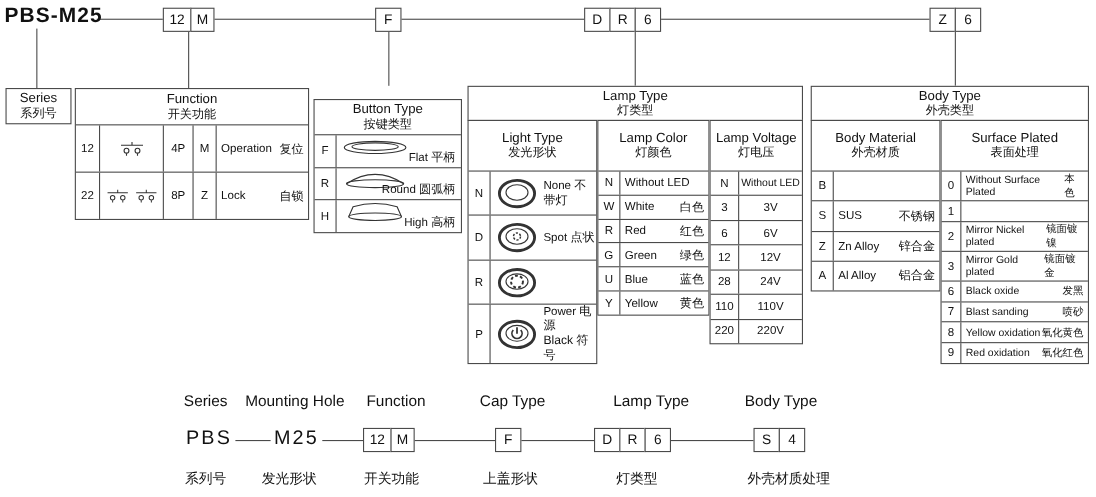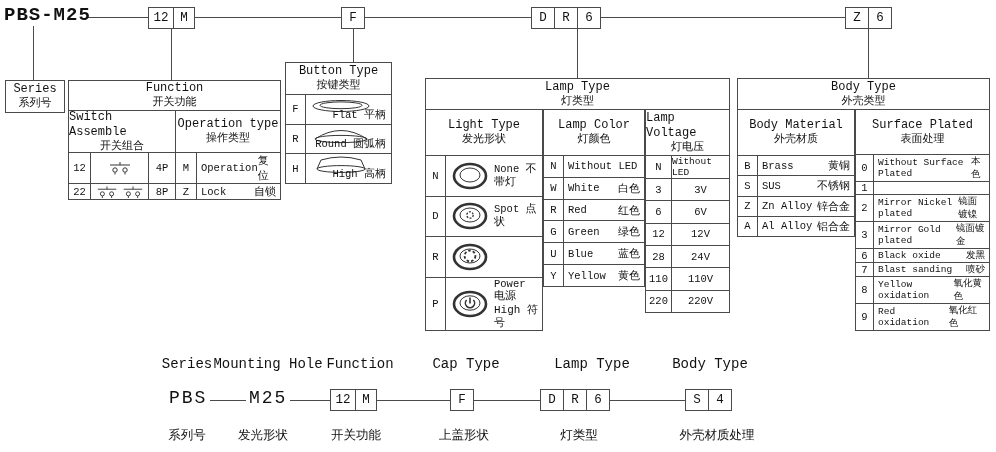--- a/index.html
+++ b/index.html
@@ -1,18 +1,18 @@
 <!DOCTYPE html>
 <html><head>
 <meta charset="utf-8">
 <style>
   *{box-sizing:border-box;margin:0;padding:0}
   html,body{background:#fff}
   .canvas{position:relative;width:996px;height:452px;background:#fff;
-          font-family:Liberation Mono, monospace;color:#111;overflow:hidden}
+          font-family:Liberation Sans, sans-serif;color:#111;overflow:hidden}
   .abs{position:absolute}
   .box{border:1px solid #4a4a4a;background:#fff}
   .col{display:flex;flex-direction:column}
   .row{display:flex;align-items:stretch}
   .c{display:flex;align-items:center;justify-content:center}
   .br{border-right:1px solid #4a4a4a}
   .bb{border-bottom:1px solid #4a4a4a}
   .hdr{display:flex;flex-direction:column;align-items:center;justify-content:center;
        line-height:1.25;font-size:12px}
   .zh{font-size:11px}
@@ -65,30 +65,20 @@
   <div class="abs box hdr" style="left:5px;top:80px;width:60px;height:33px">
     <div>Series</div>
     <div class="zh">系列号</div>
   </div>
 
   <div class="abs box col" style="left:68px;top:80px;width:213px;height:120px">
     <div class="hdr bb" style="height:33px">
       <div>Function</div>
       <div class="zh">开关功能</div>
     </div>
-    <div class="row bb" style="height:42px">
-      <div class="hdr br" style="width:107px">
-        <div>Switch Assemble</div>
-        <div class="zh">开关组合</div>
-      </div>
-      <div class="hdr" style="flex:1">
-        <div>Operation type</div>
-        <div class="zh">操作类型</div>
-      </div>
-    </div>
     <div class="row bb" style="flex:1">
       <div class="c br sm" style="width:22px">12</div>
       <div class="c br" style="width:58px">
         <svg width="26" height="14" viewBox="0 0 26 14">
             <path d="M3,4 H23 M13,1 V4" stroke="#333" stroke-width="1" fill="none"></path>
             <circle cx="8" cy="9" r="2.2" fill="none" stroke="#333"></circle>
             <circle cx="18" cy="9" r="2.2" fill="none" stroke="#333"></circle>
             <path d="M8,11.4 V13.5 M18,11.4 V13.5" stroke="#333" stroke-width="1"></path>
           </svg>
       </div>
@@ -117,21 +107,21 @@
       </div>
       <div class="c br sm" style="width:27px">8P</div>
       <div class="c br sm" style="width:21px">Z</div>
       <div class="two sm">
         <span>Lock</span>
         <span class="zh">自锁</span>
       </div>
     </div>
   </div>
 
-  <div class="abs box col" style="left:285px;top:62px;width:107px;height:122px">
+  <div class="abs box col" style="left:285px;top:90px;width:135px;height:122px">
     <div class="hdr bb" style="height:32px">
       <div>Button Type</div>
       <div class="zh">按键类型</div>
     </div>
     <div class="row bb" style="flex:1">
       <div class="c br sm" style="width:20px">F</div>
       <div style="flex:1;position:relative">
         <span class="abs" style="left:4px;top:4px">
           <svg width="62" height="14" viewBox="0 0 62 14">
               <ellipse cx="31" cy="7" rx="28" ry="5.5" fill="none" stroke="#333"></ellipse>
@@ -223,21 +213,21 @@
       <div class="c" style="width:48px">
         <svg width="40" height="30" viewBox="0 0 40 30">
             <ellipse cx="20" cy="15" rx="16" ry="12" fill="none" stroke="#333" stroke-width="2.6"></ellipse>
             <ellipse cx="20" cy="14" rx="10" ry="7.2" fill="none" stroke="#333" stroke-width="1"></ellipse>
             <path d="M20,8.5 v6" stroke="#333" stroke-width="1.6" fill="none"></path>
             <path d="M16.6,11 a4.6,4.6 0 1 0 6.8,0" fill="none" stroke="#333" stroke-width="1.6"></path>
           </svg>
       </div>
       <div class="lamp-label sm" style="flex:1">
         <span><span>Power</span> <span class="zh">电源</span></span>
-        <span class="zh">High 符号</span>
+        <span class="zh">Black 符号</span>
       </div>
     </div>
   </div>
 
   <div class="abs box col" style="left:543px;top:109px;width:102px;height:178px">
     <div class="hdr bb" style="height:46px">
       <div>Lamp Color</div>
       <div class="zh">灯颜色</div>
     </div>
     <div class="row bb" style="flex:1">
@@ -317,31 +307,27 @@
       <div class="c br sm" style="width:26px">220</div>
       <div class="c sm" style="flex:1">220V</div>
     </div>
   </div>
 
   <div class="abs box hdr" style="left:737px;top:78px;width:253px;height:32px">
     <div>Body Type</div>
     <div class="zh">外壳类型</div>
   </div>
 
-  <div class="abs box col" style="left:737px;top:109px;width:118px;height:128px">
+  <div class="abs box col" style="left:737px;top:109px;width:118px;height:156px">
     <div class="hdr bb" style="height:46px">
       <div>Body Material</div>
       <div class="zh">外壳材质</div>
     </div>
     <div class="row bb" style="flex:1">
       <div class="c br sm" style="width:20px">B</div>
-      <div class="two sm">
-          <span>Brass</span>
-          <span class="zh">黄铜</span>
-        </div>
     </div>
     <div class="row bb" style="flex:1">
       <div class="c br sm" style="width:20px">S</div>
       <div class="two sm">
           <span>SUS</span>
           <span class="zh">不锈钢</span>
         </div>
     </div>
     <div class="row bb" style="flex:1">
       <div class="c br sm" style="width:20px">Z</div>

